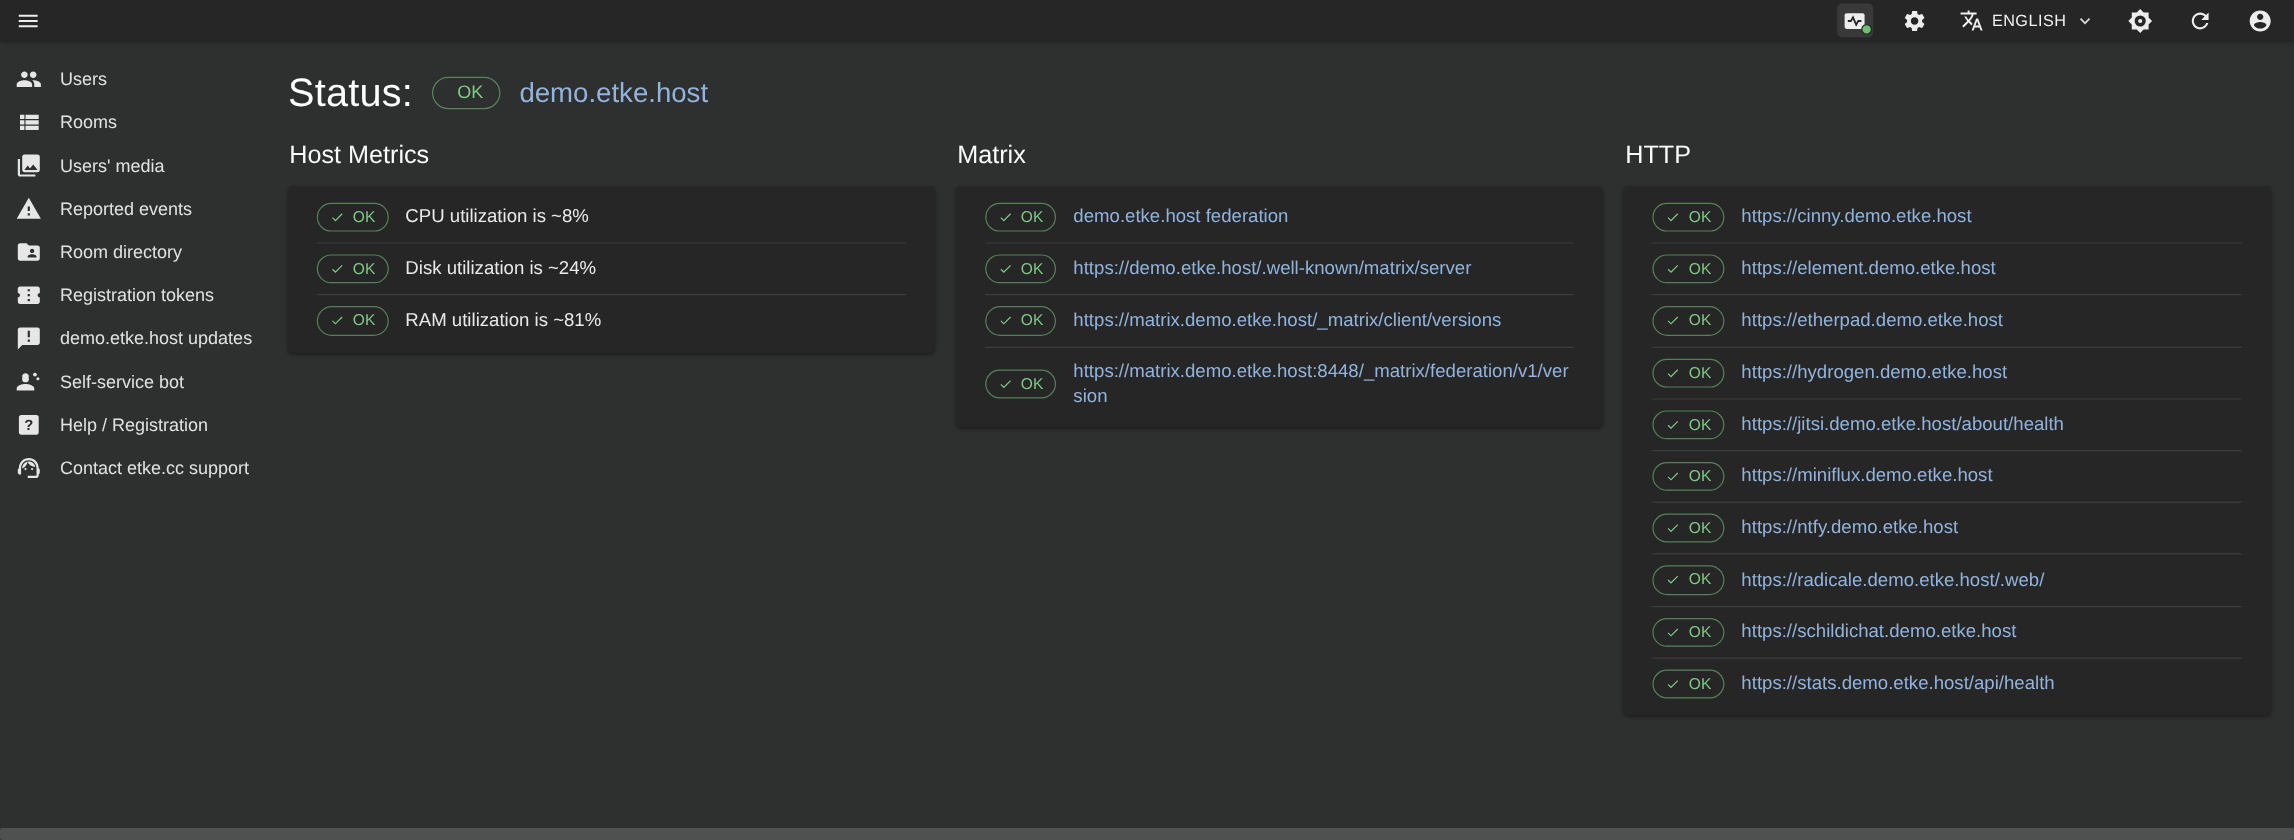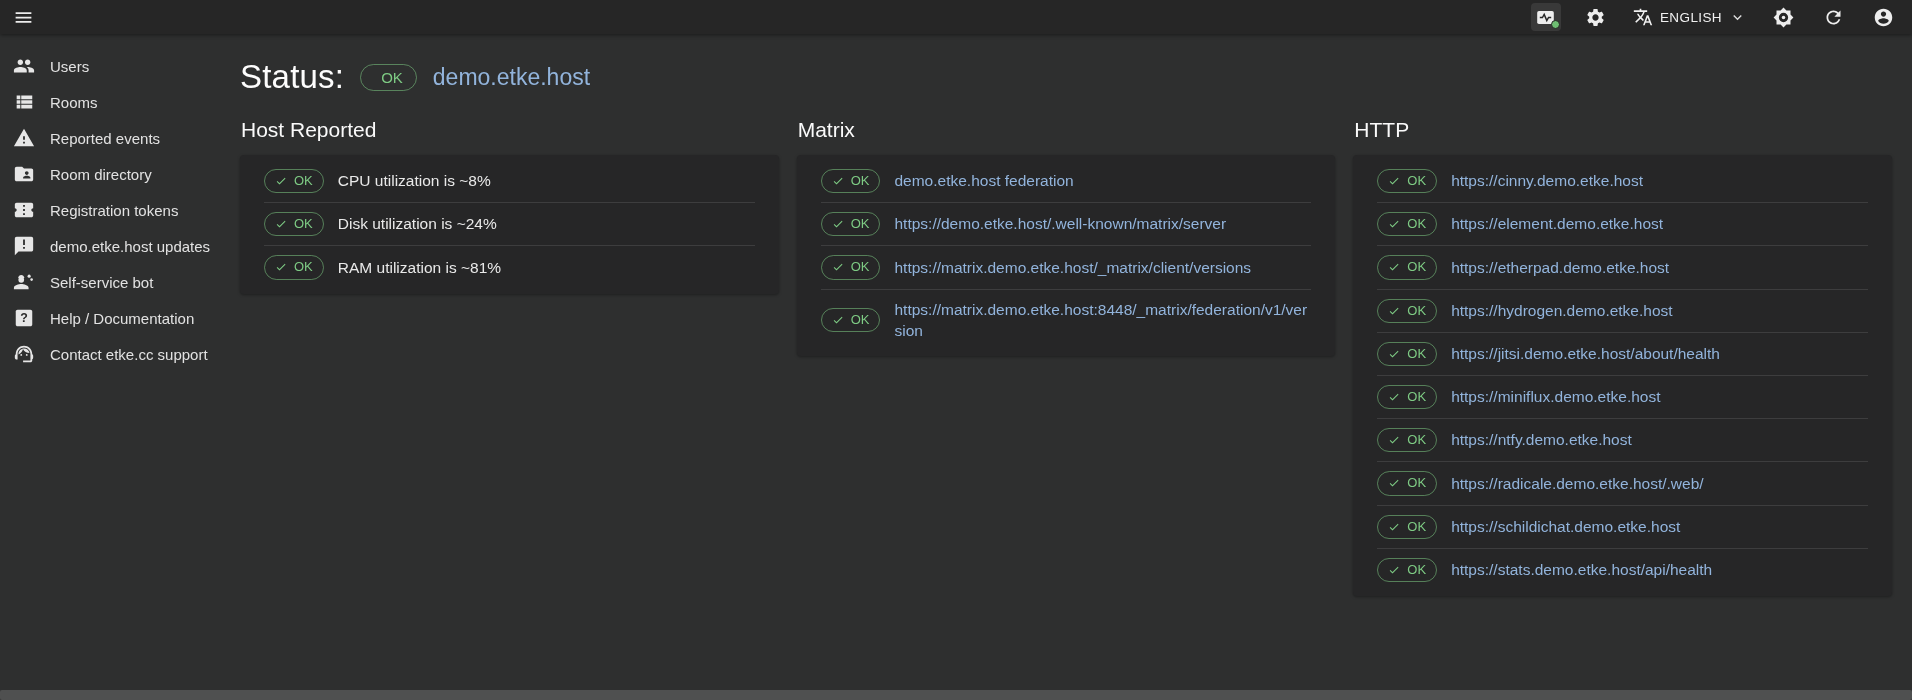--- a/index.html
+++ b/index.html
@@ -175,20 +175,28 @@
 
   <div class="side-item">
     <span class="icon">
           <svg viewBox="0 0 24 24" aria-hidden="true">
             <path d="M4 14h4v-4H4v4zm0 5h4v-4H4v4zM4 9h4V5H4v4zm5 5h12v-4H9v4zm0 5h12v-4H9v4zM9 5v4h12V5H9z"></path>
           </svg>
         </span>
     <span class="side-label">Rooms</span>
   </div>
 
+  <div class="side-item">
+    <span class="icon">
+          <svg viewBox="0 0 24 24" aria-hidden="true">
+            <path d="M22 16V4c0-1.1-.9-2-2-2H8c-1.1 0-2 .9-2 2v12c0 1.1.9 2 2 2h12c1.1 0 2-.9 2-2zm-11-4l2.03 2.71L16 11l4 5H8l3-4zM2 6v14c0 1.1.9 2 2 2h14v-2H4V6H2z"></path>
+          </svg>
+        </span>
+    <span class="side-label">Users' media</span>
+  </div>
 
   <div class="side-item">
     <span class="icon">
           <svg viewBox="0 0 24 24" aria-hidden="true">
             <path d="M1 21h22L12 2 1 21zm12-3h-2v-2h2v2zm0-4h-2v-4h2v4z"></path>
           </svg>
         </span>
     <span class="side-label">Reported events</span>
   </div>
 
@@ -233,21 +241,21 @@
     <span class="side-label">Self-service bot</span>
   </div>
 
   <div class="side-item">
     <span class="icon">
           <svg viewBox="0 0 24 24" aria-hidden="true">
             <path d="M19 3H5c-1.1 0-2 .9-2 2v14c0 1.1.9 2 2 2h14c1.1 0 2-.9 2-2V5c0-1.1-.9-2-2-2z"></path>
             <text x="12" y="16.8" text-anchor="middle" font-size="13.5" font-weight="bold" fill="#2b2b2b" font-family="Liberation Sans, sans-serif">?</text>
           </svg>
         </span>
-    <span class="side-label">Help / Documentation</span>
+    <span class="side-label">Help / Registration</span>
   </div>
 
   <div class="side-item">
     <span class="icon">
           <svg viewBox="0 0 24 24" aria-hidden="true">
             <path d="M21 12.22C21 6.73 16.74 3 12 3c-4.69 0-9 3.65-9 9.28-.6.34-1 .98-1 1.72v2c0 1.1.9 2 2 2h1v-6.1c0-3.87 3.13-7 7-7s7 3.13 7 7V19h-8v2h8c1.1 0 2-.9 2-2v-1.22c.59-.31 1-.92 1-1.64v-2.3c0-.7-.41-1.31-1-1.62z"></path>
             <circle cx="9" cy="13" r="1"></circle>
             <circle cx="15" cy="13" r="1"></circle>
             <path d="M18 11.03C17.52 8.18 15.04 6 12.05 6 9.02 6 5.76 8.51 6.02 12.45c2.47-1.01 4.33-3.21 4.86-5.89 1.31 2.63 4 4.44 7.12 4.47z"></path>
           </svg>
@@ -260,21 +268,21 @@
     <div class="status-row">
       <span class="status-title">Status:</span>
       <span class="chip chip-lg">
         <span class="check"></span>
         <span>OK</span>
       </span>
       <span class="status-host">demo.etke.host</span>
     </div>
     <div class="columns">
   <section class="column">
-    <h2 class="col-title">Host Reported</h2>
+    <h2 class="col-title">Host Metrics</h2>
     <div class="card">
   <div class="row">
     <span class="chip chip-sm">
       <span class="check">
                   <svg viewBox="0 0 24 24" aria-hidden="true">
                     <path d="M9 16.2L4.8 12l-1.4 1.4L9 19 21 7l-1.4-1.4z"></path>
                   </svg>
                 </span>
       <span class="chip-label">OK</span>
     </span>

